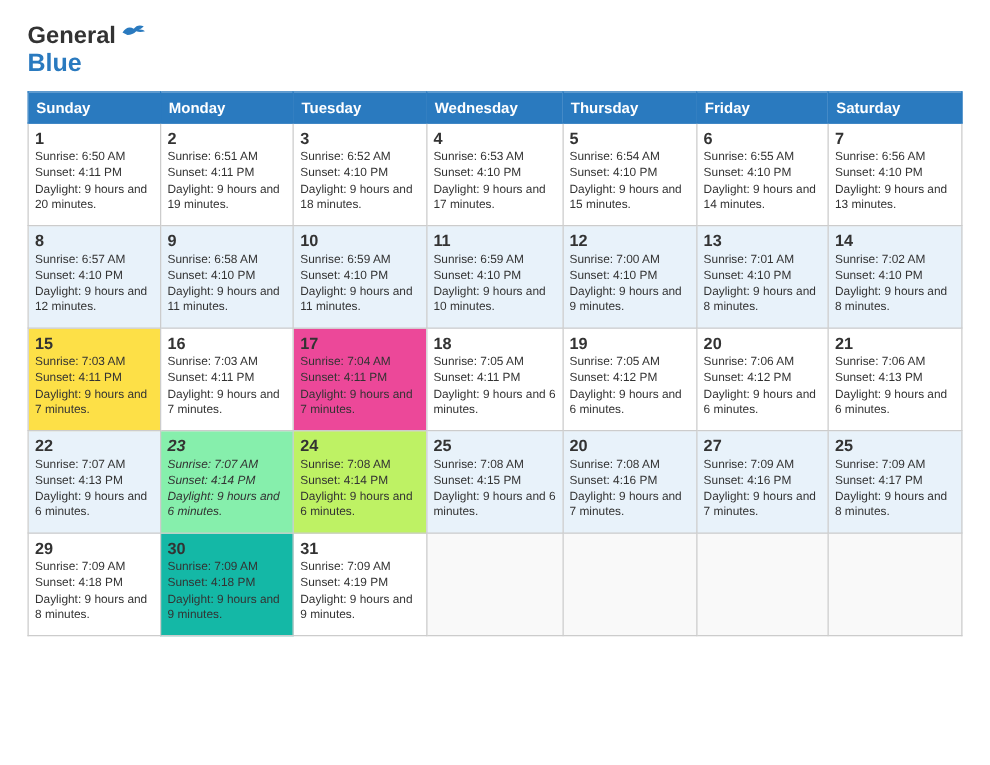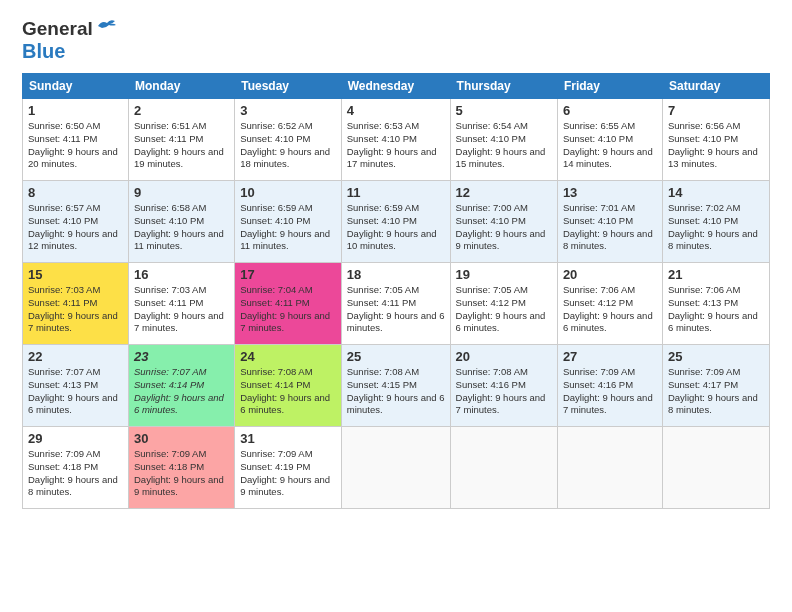--- a/index.html
+++ b/index.html
@@ -237,21 +237,21 @@
           <td style="background: rgb(232, 242, 250);">
         <span class="day-num">25</span>
         <span class="day-info">Sunrise: 7:09 AM<br>Sunset: 4:17 PM<br>Daylight: 9 hours and 8 minutes.</span>
       </td>
         </tr>
         <tr>
           <td style="background: rgb(255, 255, 255);">
         <span class="day-num">29</span>
         <span class="day-info">Sunrise: 7:09 AM<br>Sunset: 4:18 PM<br>Daylight: 9 hours and 8 minutes.</span>
       </td>
-          <td style="background: #fca5a5; margin-top: 25px;">
+          <td style="background: #14b8a6; margin-top: 25px;">
         <span class="day-num">30</span>
         <span class="day-info">Sunrise: 7:09 AM<br>Sunset: 4:18 PM<br>Daylight: 9 hours and 9 minutes.</span>
       </td>
           <td style="background: rgb(255, 255, 255);">
         <span class="day-num">31</span>
         <span class="day-info">Sunrise: 7:09 AM<br>Sunset: 4:19 PM<br>Daylight: 9 hours and 9 minutes.</span>
       </td>
           <td class="empty-cell"></td>
           <td class="empty-cell"></td>
           <td class="empty-cell"></td>

